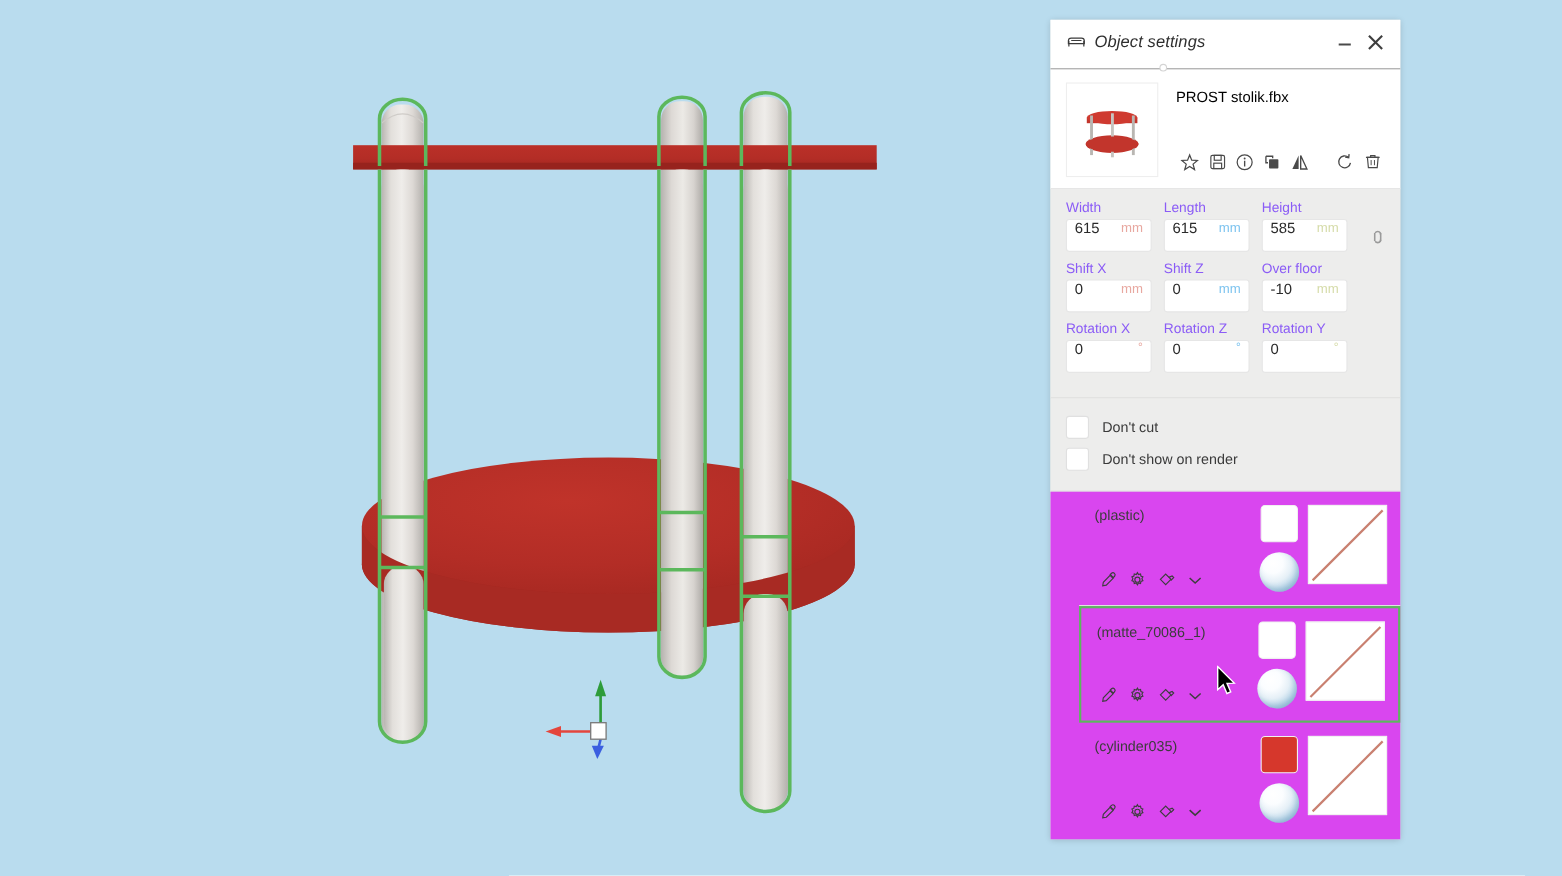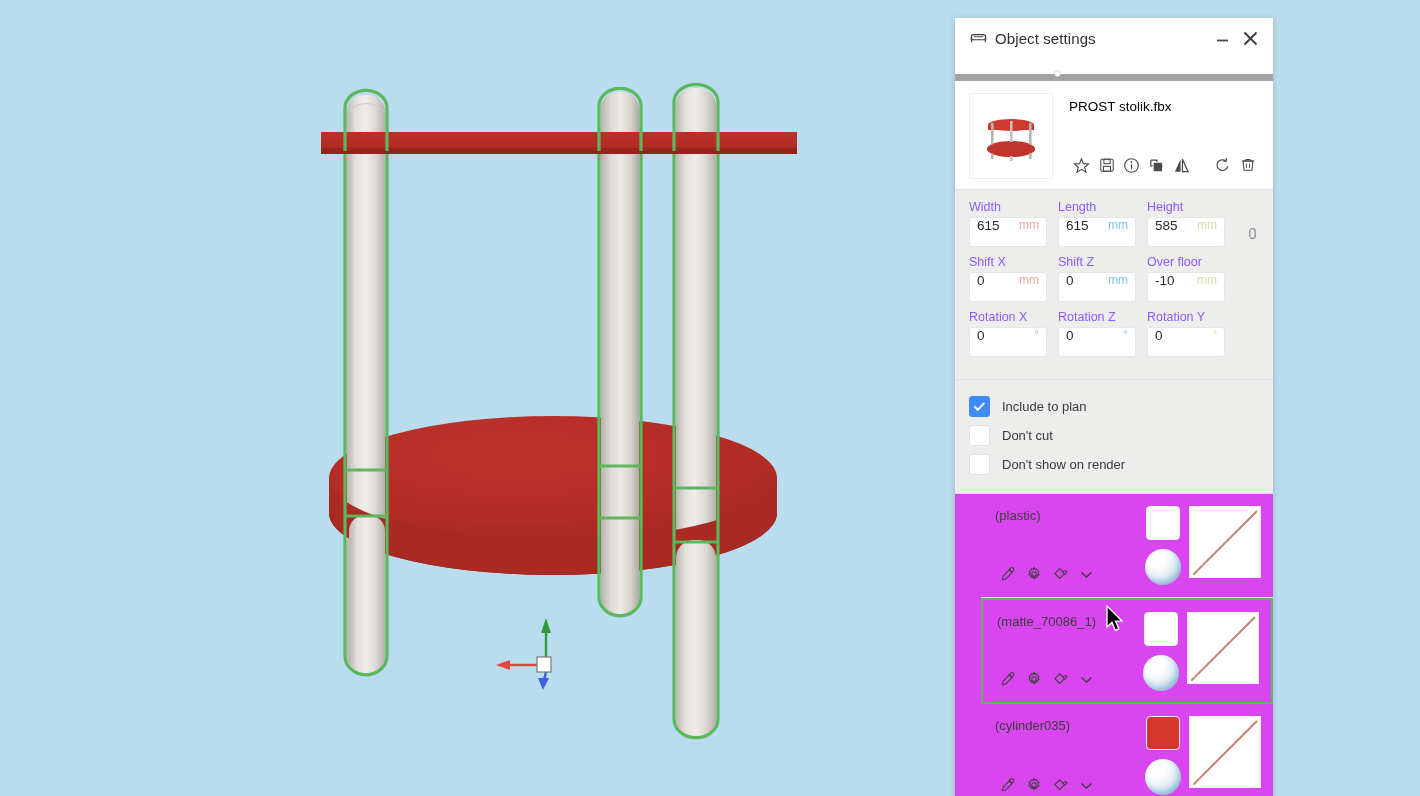--- a/index.html
+++ b/index.html
@@ -37,23 +37,24 @@
     background: #ededec;
     box-shadow: 0 1px 6px rgba(0,0,0,0.18);
     font-size: 13px;
     color: #3a3a3a;
   }
   .titlebar {
     height: 40px;
     background: #ffffff;
     display: flex;
     align-items: center;
-    padding: 0 10px 16px 14px;
-    border-bottom: 7px solid #a3a3a3;
+    padding: 0 10px 4px 14px;
+    border-bottom: 1px solid #a3a3a3;
     position: relative;
+    font-style: italic;
   }
   .titlebar .tb-icon {
     width: 18px; height: 18px;
     margin-right: 8px;
     flex: 0 0 auto;
     display: flex; align-items: center; justify-content: center;
   }
   .titlebar .tb-title {
     font-size: 15px;
     color: #2f2f2f;
@@ -573,28 +574,20 @@
           <path d="M5 6 a3 3 0 0 1 5 0 v1.5" fill="none" stroke="#9a9a9a" stroke-width="1.5"></path>
           <path d="M5 14 a3 3 0 0 0 5 0 v-1.5" fill="none" stroke="#9a9a9a" stroke-width="1.5"></path>
           <line x1="4.6" y1="6.2" x2="4.6" y2="13.8" stroke="#9a9a9a" stroke-width="1.5"></line>
           <line x1="10.3" y1="6.2" x2="10.3" y2="13.8" stroke="#9a9a9a" stroke-width="1.5"></line>
         </svg>
       </span>
     </div>
 
     <div class="checks">
       <div class="check-row">
-        <span class="cbox on">
-          <svg width="13" height="11" viewBox="0 0 13 11">
-              <polyline points="1.5,5.5 4.8,8.8 11.3,1.9" fill="none" stroke="#ffffff" stroke-width="1.9"></polyline>
-            </svg>
-        </span>
-        <span class="check-label">Include to plan</span>
-      </div>
-      <div class="check-row">
         <span class="cbox"></span>
         <span class="check-label">Don't cut</span>
       </div>
       <div class="check-row">
         <span class="cbox"></span>
         <span class="check-label">Don't show on render</span>
       </div>
     </div>
 
     <div class="mat-list">

